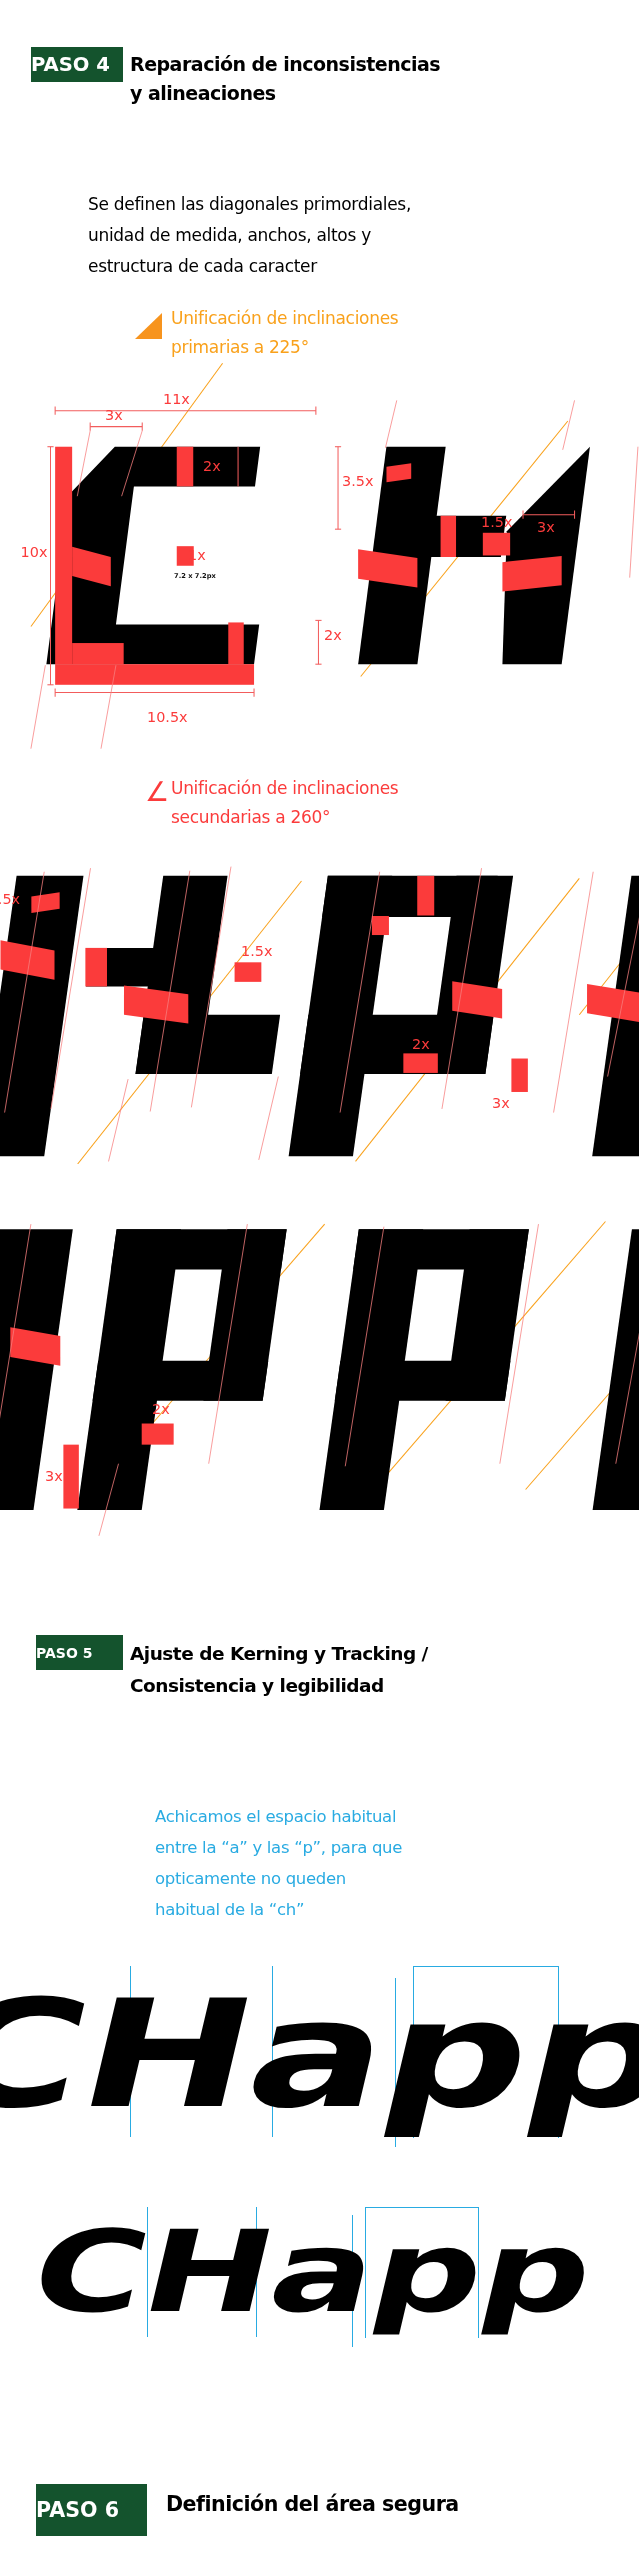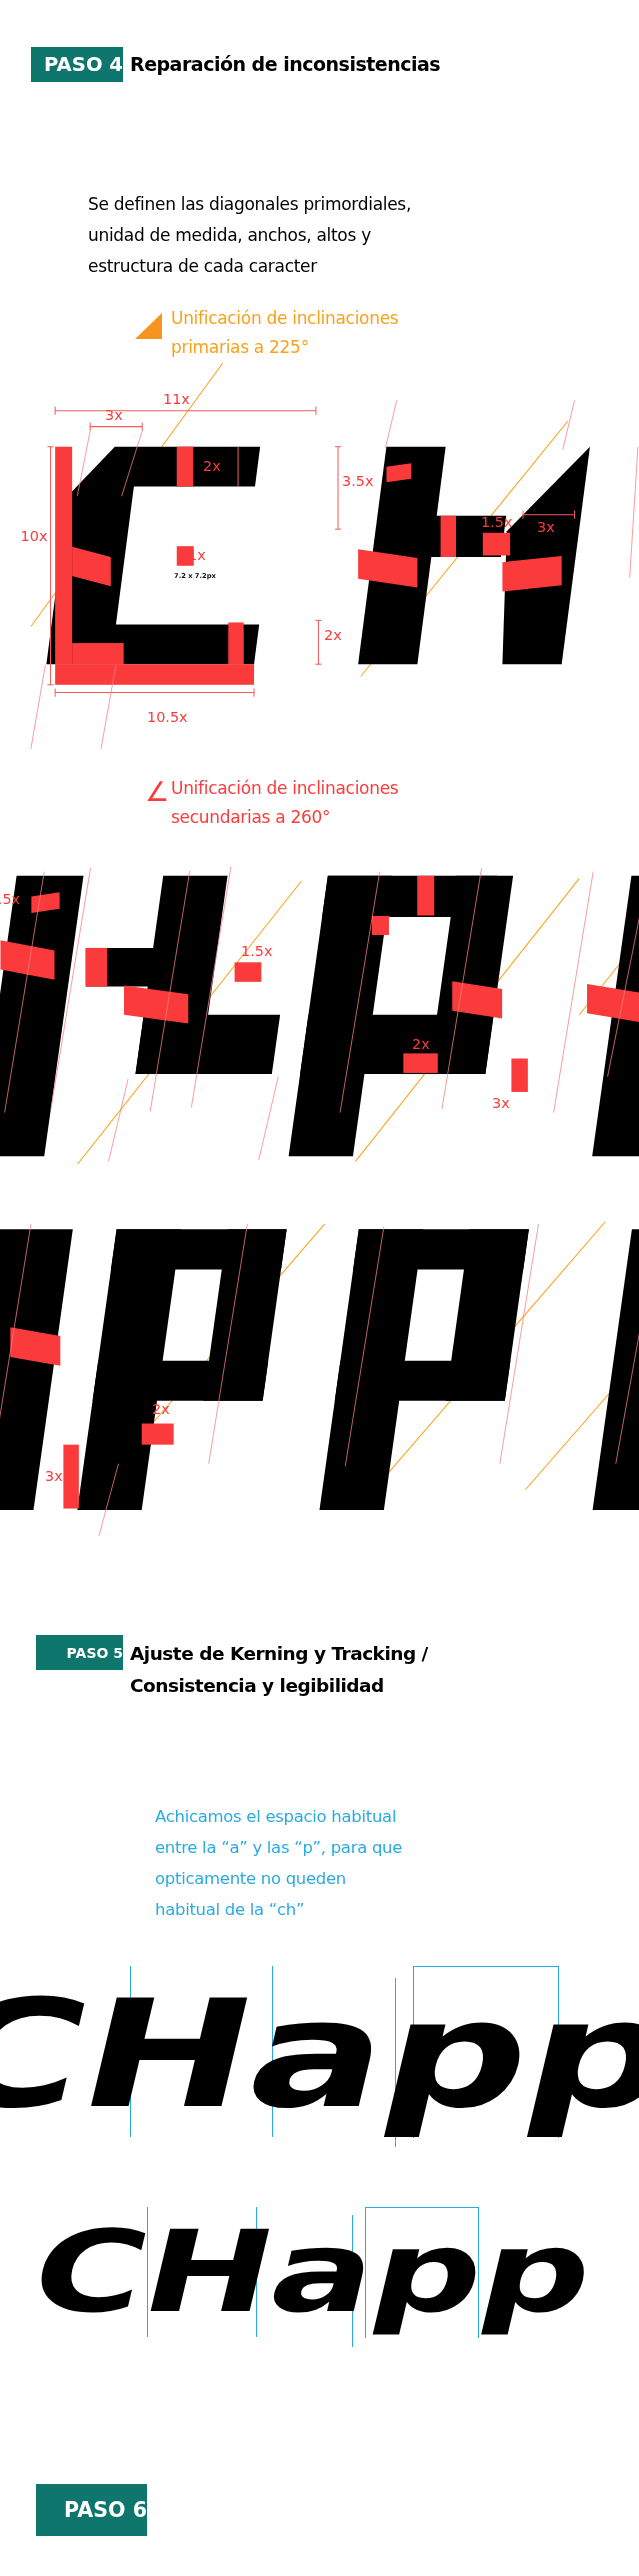--- a/index.html
+++ b/index.html
@@ -1,19 +1,19 @@
 <!DOCTYPE html>
 <html style="font-size:8.2px"><head>
 <meta charset="utf-8">
 <style>
   html,body{margin:0;padding:0;background:#fff;}
   #page{position:relative;width:640px;height:3233px;background:#ffffff;overflow:hidden;
         font-family:"DejaVu Sans","Liberation Sans",sans-serif;}
-  .badge{position:absolute;background:#0f766e;color:#fff;font-weight:bold;
-         display:flex;align-items:center;justify-content:flex-end;letter-spacing:0px;}
+  .badge{position:absolute;background:#14532d;color:#fff;font-weight:bold;
+         display:flex;align-items:center;justify-content:flex-start;letter-spacing:0px;}
   .h-title{position:absolute;color:#000;font-weight:bold;letter-spacing:-0.5px;line-height:29px;}
   .body-text{position:absolute;color:#000;font-size:17px;letter-spacing:-0.3px;line-height:31px;}
   .callout{position:absolute;font-size:17px;letter-spacing:-0.3px;line-height:29px;}
   .callout.orange{color:#F9A11B;}
   .callout.red{color:#FB3B3B;}
   .tri-icon{position:absolute;width:0;height:0;border-left:27px solid transparent;border-bottom:26px solid #F7941E;}
   .angle-icon{position:absolute;color:#FB3B3B;font-size:27px;line-height:27px;font-weight:normal;}
   .diagram{position:absolute;left:0;}
   .mlabel{position:absolute;color:#FB3B3B;font-size:14.4px;line-height:15.5px;white-space:nowrap;}
   .mlabel.tiny{font-size:6.7px;font-weight:bold;color:#111;}
@@ -28,20 +28,21 @@
 </head>
 <body>
 
 <div id="page">
 
   <div class="badge" style="left:31px;top:47px;width:92px;height:35px;font-size:19.6px;">
     <span>PASO 4</span>
   </div>
   <div class="h-title" style="left:130px;top:50px;font-size:19px;">
     <div>Reparación de inconsistencias</div>
+    <div>y alineaciones</div>
   </div>
 
   <div class="body-text" style="left:88px;top:189px;">
     <div>Se definen las diagonales primordiales,</div>
     <div>unidad de medida, anchos, altos y</div>
     <div>estructura de cada caracter</div>
   </div>
 
   <div class="tri-icon" style="left:135px;top:313px;"></div>
   <div class="callout orange" style="left:171px;top:304px;">
@@ -108,21 +109,21 @@
         <line x1="276" y1="135" x2="236" y2="262"></line>
         <line x1="88" y1="590" x2="60" y2="752"></line>
         <line x1="225" y1="590" x2="196" y2="752"></line>
         <line x1="770" y1="76" x2="748" y2="168"></line>
         <line x1="1115" y1="76" x2="1092" y2="172"></line>
         <line x1="1238" y1="166" x2="1222" y2="420"></line>
       </g>
     </svg>
     <span class="mlabel" style="left:163px;top:31px;">11x</span>
     <span class="mlabel" style="left:105px;top:47px;">3x</span>
-    <span class="mlabel" style="left:20.6px;top:168px;">10x</span>
+    <span class="mlabel" style="left:20.6px;top:184px;">10x</span>
     <span class="mlabel" style="left:203px;top:98px;">2x</span>
     <span class="mlabel" style="left:342px;top:113px;">3.5x</span>
     <span class="mlabel" style="left:537px;top:159px;">3x</span>
     <span class="mlabel" style="left:481px;top:154px;">1.5x</span>
     <span class="mlabel tiny" style="left:174px;top:172px;margin-top:36px;">7.2 x 7.2px</span>
     <span class="mlabel" style="left:188px;top:187px;">1x</span>
     <span class="mlabel" style="left:324px;top:267px;">2x</span>
     <span class="mlabel" style="left:147px;top:349px;">10.5x</span>
   </div>
 
@@ -242,15 +243,18 @@
 
   <div class="guide-v" style="left:147px;top:2207px;height:130px;"></div>
   <div class="guide-v" style="left:256px;top:2207px;height:130px;"></div>
   <div class="guide-v" style="left:352px;top:2215px;height:132px;"></div>
   <div class="guide-rect" style="left:365px;top:2207px;width:112px;height:130px;"></div>
   <div class="wm mid" style="left:48px;top:2216px;">CHapp</div>
 
   <div class="badge" style="left:36px;top:2484px;width:111px;height:52px;font-size:20.6px;">
     <span>PASO 6</span>
   </div>
+  <div class="h-title" style="left:166px;top:2492px;font-size:20.6px;line-height:24px;">
+    <div>Definición del área segura</div>
+  </div>
 
 </div>
 
 
 </body></html>

